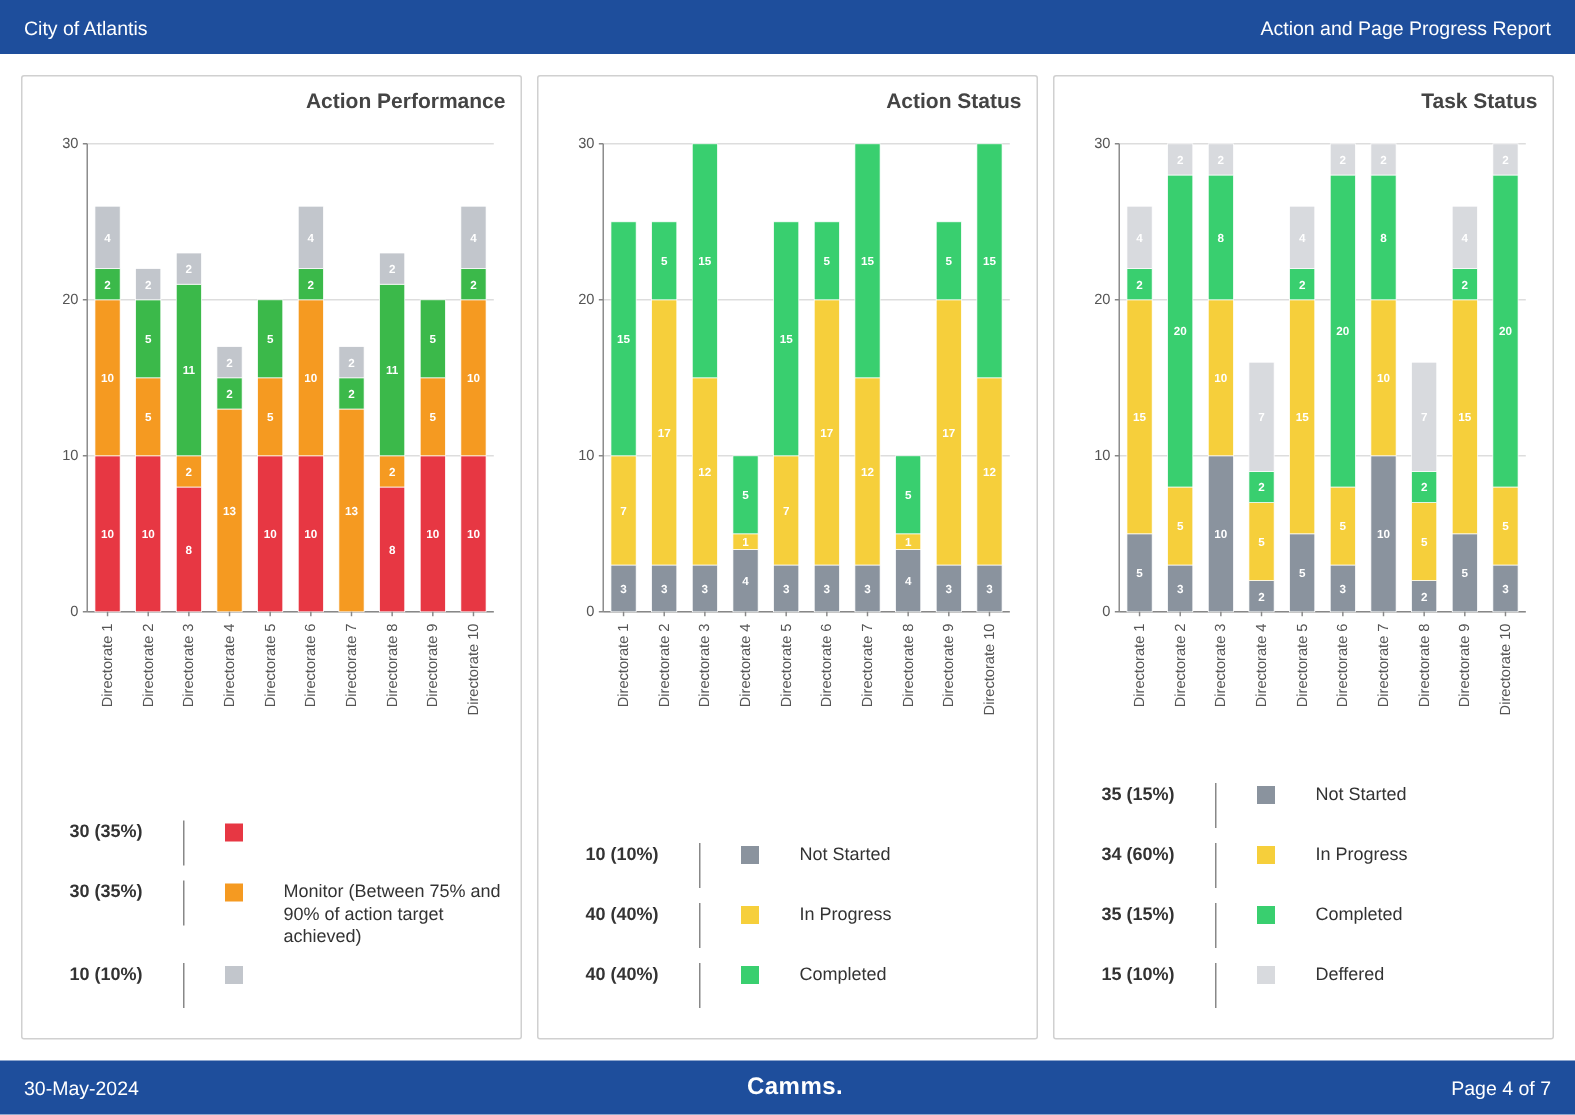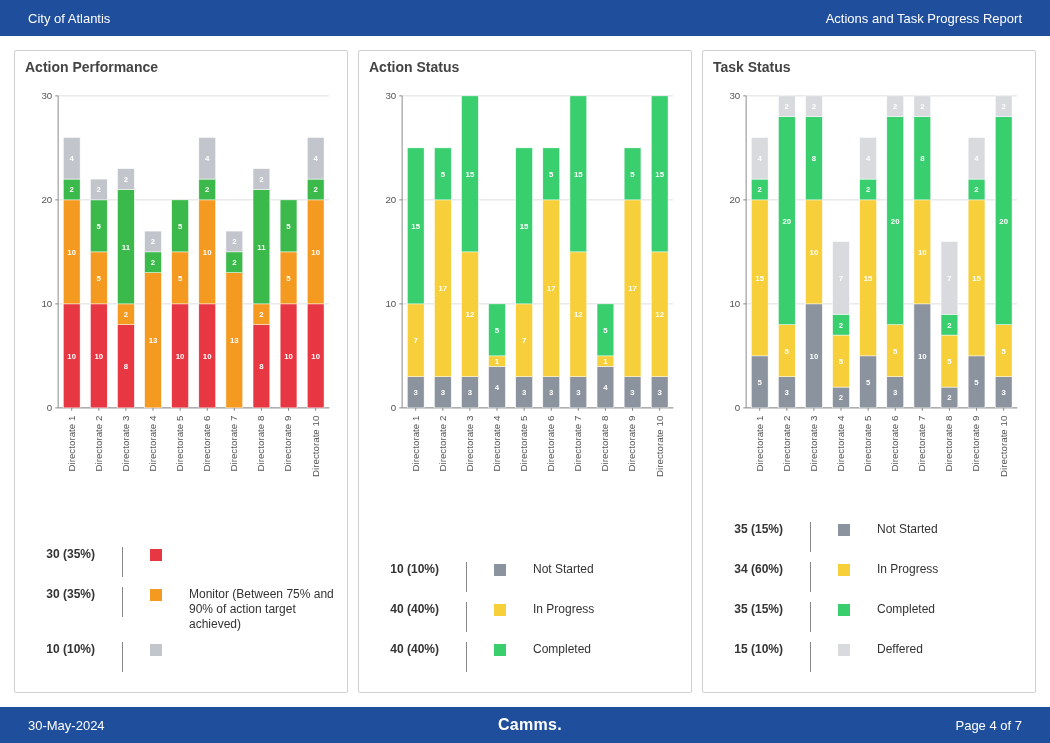--- a/index.html
+++ b/index.html
@@ -1,40 +1,40 @@
 <!DOCTYPE html>
 <html><head>
 <meta charset="utf-8">
 <style>
   body{margin:0;background:#fff;font-family:"Segoe UI",Arial,sans-serif;color:#333;}
   .page{width:1050px;height:743px;position:relative;box-sizing:border-box;}
-  .header,.footer{height:36px;background:#1E4E9C;color:#fff;display:flex;align-items:center;justify-content:space-between;padding:0 28px;box-sizing:border-box;font-size:13px;}
+  .header,.footer{height:36px;background:#1E4E9C;color:#fff;display:flex;align-items:center;justify-content:space-between;padding:0 16px;box-sizing:border-box;font-size:13px;}
   .footer{position:absolute;bottom:0;left:0;right:0;}
   .footer .brand{font-weight:700;font-size:16px;letter-spacing:.3px;}
   .panels{position:absolute;top:50px;left:14px;right:14px;bottom:50px;display:flex;gap:10px;}
   .panel{border:1px solid #d0d0d0;border-radius:2px;flex:1;display:flex;flex-direction:column;padding:8px 10px 10px;box-sizing:border-box;}
-  .panel-title{text-align:left;font-weight:700;font-size:14px;color:#444;margin-bottom:6px;}
+  .panel-title{text-align:right;font-weight:700;font-size:14px;color:#444;margin-bottom:6px;}
   .chart-wrap{flex:1;min-height:0;}
   svg{display:block;}
   .legend{margin-top:8px;}
   .legend-row{display:flex;align-items:flex-start;gap:27px;margin-bottom:10px;font-size:12px;color:#333;}
   .legend-num{width:70px;text-align:right;font-weight:700;}
   .legend-sep{width:1px;height:30px;background:#888;}
   .swatch{width:12px;height:12px;margin-top:2px;flex:none;}
   .legend-text{flex:1;line-height:1.25;}
   .x-label{font-size:10px;fill:#555;}
   .val-label{font-size:8px;fill:#fff;font-weight:600;}
 </style>
 </head>
 <body>
 
 <div class="page">
   <div class="header">
     <span>City of Atlantis</span>
-    <span>Actions and Task Progress Report</span>
+    <span>Action and Page Progress Report</span>
   </div>
   <div class="panels" id="panels">
       <div class="panel">
     <div class="panel-title">Action Performance</div>
     <div class="chart-wrap">
           <svg viewBox="0 0 320 410" width="100%" height="410">
             <line x1="34" y1="330" x2="312" y2="330" stroke="#ddd"></line>
             <text x="28" y="333" text-anchor="end" class="x-label">0</text>
             <line x1="31" y1="330" x2="34" y2="330" stroke="#888"></line>
             <line x1="34" y1="223.33333333333334" x2="312" y2="223.33333333333334" stroke="#ddd"></line>

